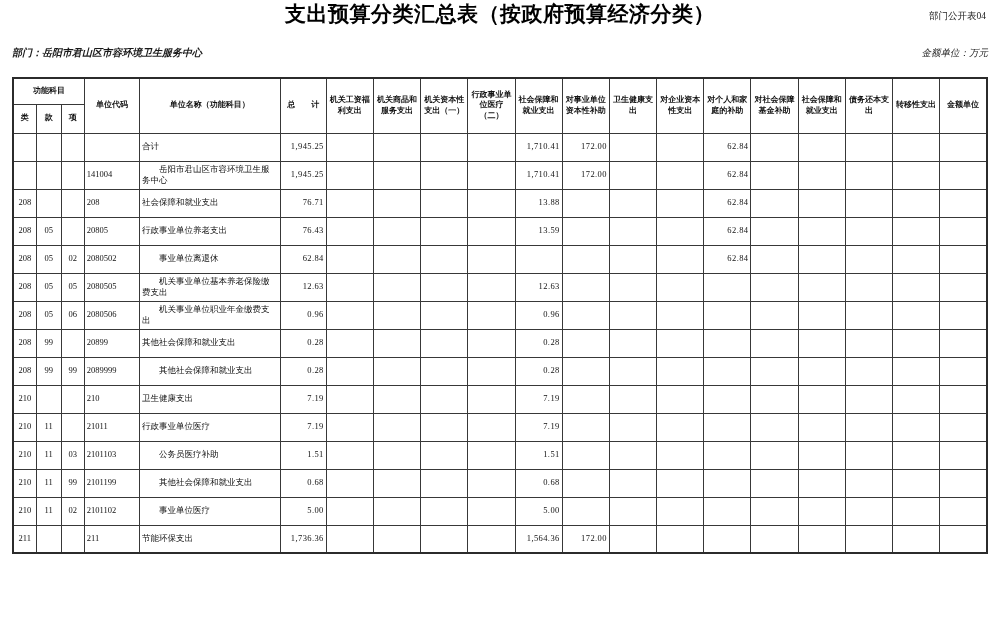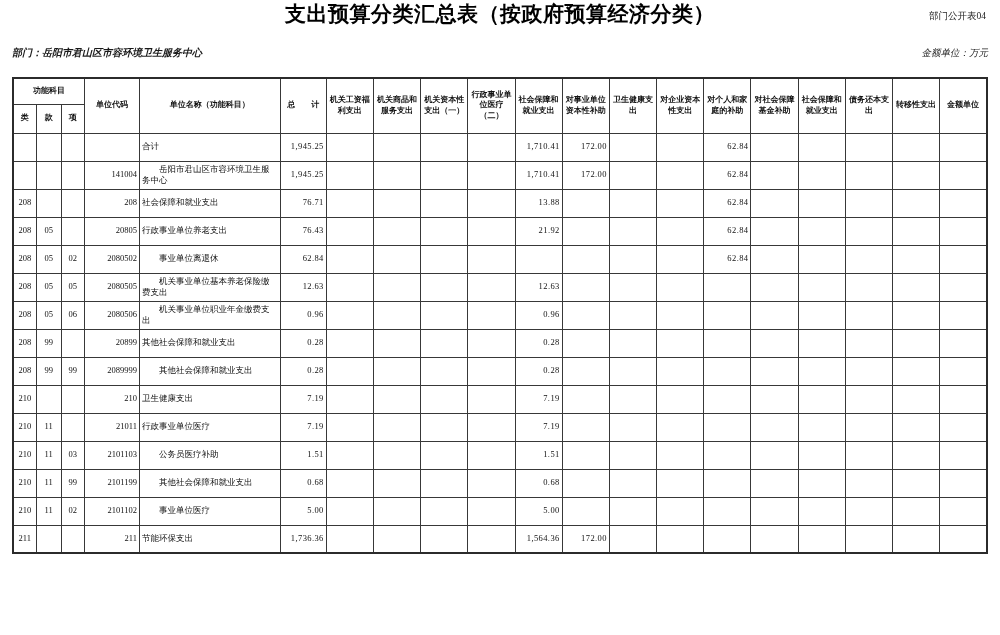--- a/index.html
+++ b/index.html
@@ -64,21 +64,21 @@
   tr.h2 th { height: 29px; }
   table.budget td {
     font-size: 8.5px;
     height: 28px;
     vertical-align: middle;
     padding: 1px 2px;
     line-height: 1.35;
     color: #111;
   }
   td.fn   { text-align: center; }
-  td.code { text-align: right; vertical-align: bottom; padding-bottom: 3px; }
+  td.code { text-align: left; vertical-align: bottom; padding-bottom: 3px; }
   td.name { text-align: left; }
   td.name.indent { text-indent: 2em; }
   td.num  { text-align: right; padding-right: 3px; letter-spacing: 0.4px; }
 </style>
 </head>
 <body>
 
 <div class="doc">
 
   <div class="doc-label">部门公开表04</div>
@@ -212,21 +212,21 @@
             <td class="fn">208</td>
             <td class="fn">05</td>
             <td class="fn"></td>
             <td class="code">20805</td>
             <td class="name">行政事业单位养老支出</td>
             <td class="num">76.43</td>
             <td class="num"></td>
             <td class="num"></td>
             <td class="num"></td>
             <td class="num"></td>
-            <td class="num">21.92</td>
+            <td class="num">13.59</td>
             <td class="num"></td>
             <td class="num"></td>
             <td class="num"></td>
             <td class="num">62.84</td>
             <td class="num"></td>
             <td class="num"></td>
             <td class="num"></td>
             <td class="num"></td>
             <td class="num"></td>
           </tr>

